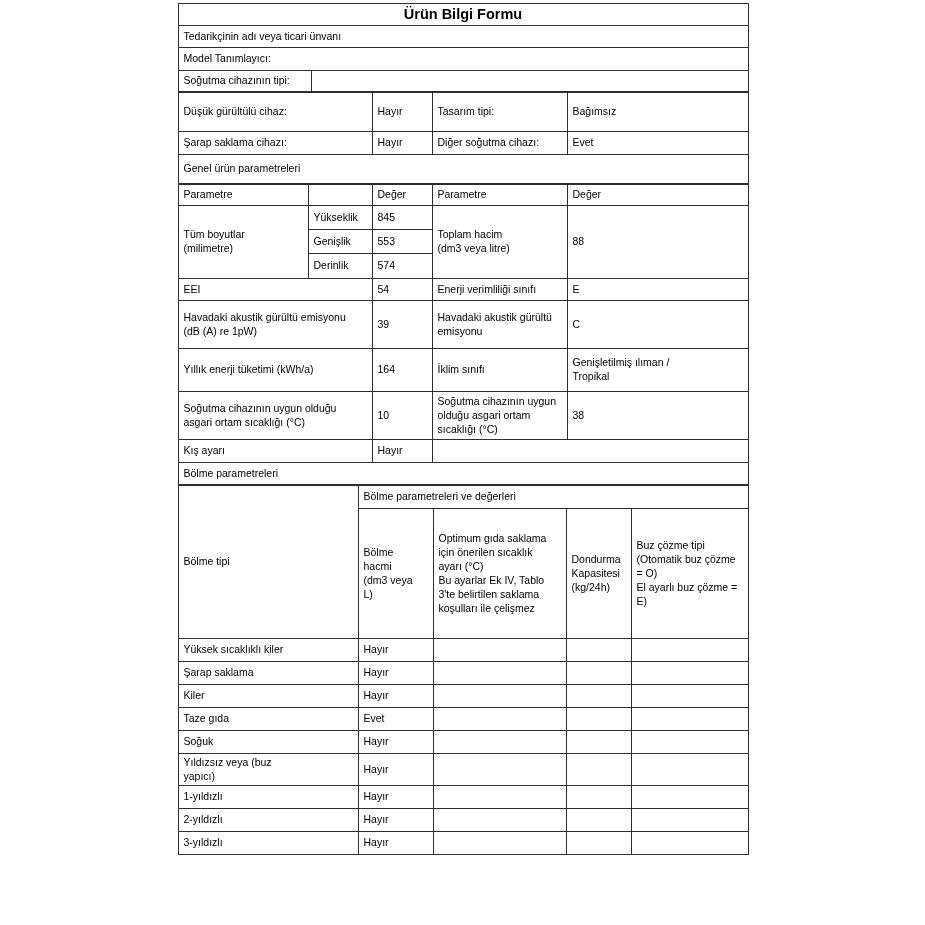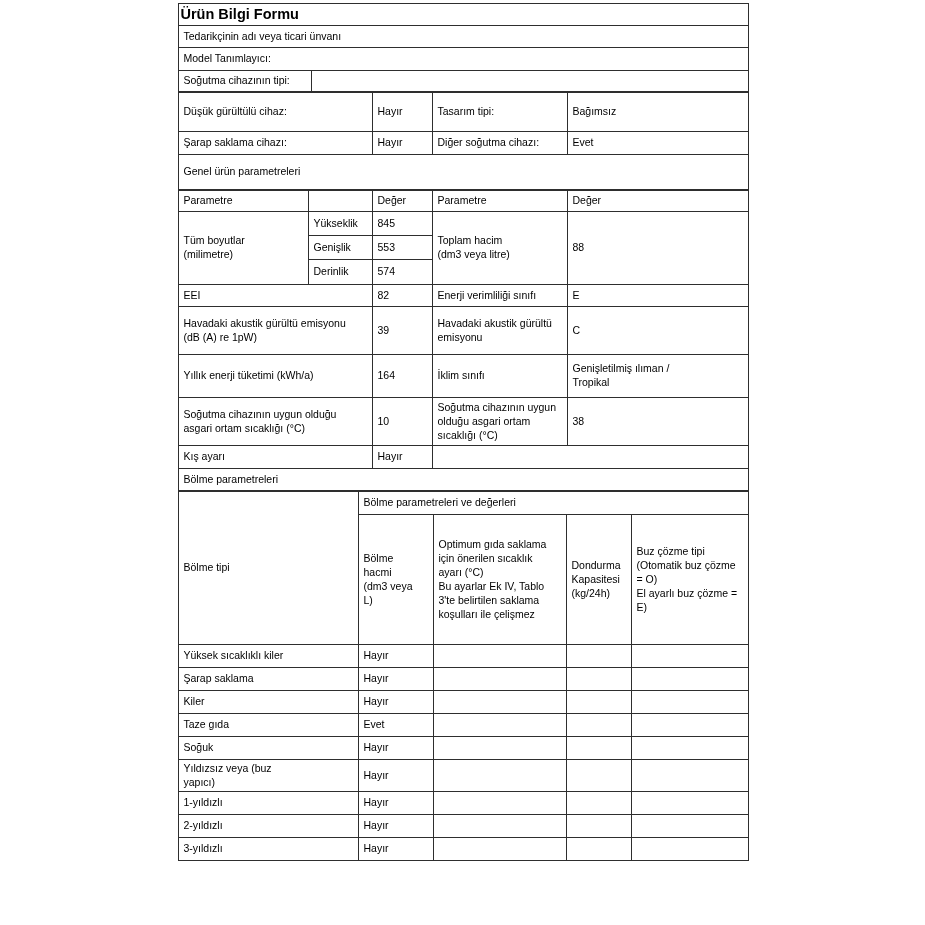--- a/index.html
+++ b/index.html
@@ -4,21 +4,21 @@
 <style>
   html,body{margin:0;padding:0;background:#ffffff;}
   body{width:925px;height:925px;font-family:"Liberation Sans",sans-serif;color:#000;}
   .doc{width:570px;margin:0 auto;padding-top:3px;}
   table.sec{border-collapse:collapse;table-layout:fixed;width:570px;}
   .doc table.sec + table.sec{margin-top:-1.5px;}
   td{border:1.5px solid #2e2e2e;padding:1px 5px;font-size:10.5px;line-height:1.33;
      vertical-align:middle;white-space:pre-line;overflow:hidden;}
   td.b{font-weight:normal;}
   td.c{}
-  td.title{font-size:14.5px;font-weight:bold;text-align:left;padding:1px 2px;}
+  td.title{font-size:14.5px;font-weight:bold;text-align:center;padding:1px 2px;}
 </style>
 </head>
 <body>
 
 <div class="doc">
 
   <table class="sec">
     <colgroup>
         <col style="width:570px">
       </colgroup>
@@ -69,21 +69,21 @@
       <td>Evet</td>
     </tr>
   </tbody>
     </table>
 
   <table class="sec">
     <colgroup>
         <col style="width:570px">
       </colgroup>
     <tbody>
-        <tr style="height:36px">
+        <tr style="height:30px">
           <td class="b">Genel ürün parametreleri</td>
         </tr>
   </tbody>
     </table>
 
   <table class="sec">
     <colgroup>
         <col style="width:130px">
         <col style="width:64px">
         <col style="width:60px">
@@ -110,21 +110,21 @@
     <tr style="height:24px">
       <td>Genişlik</td>
       <td class="c">553</td>
     </tr>
     <tr style="height:25px">
       <td>Derinlik</td>
       <td class="c">574</td>
     </tr>
     <tr style="height:22px">
       <td colspan="2">EEI</td>
-      <td class="c">82</td>
+      <td class="c">54</td>
       <td>Enerji verimliliği sınıfı</td>
       <td class="c">E</td>
     </tr>
     <tr style="height:48px">
       <td colspan="2">Havadaki akustik gürültü emisyonu
 (dB (A) re 1pW)</td>
       <td class="c">39</td>
       <td>Havadaki akustik gürültü emisyonu</td>
       <td class="c">C</td>
     </tr>

